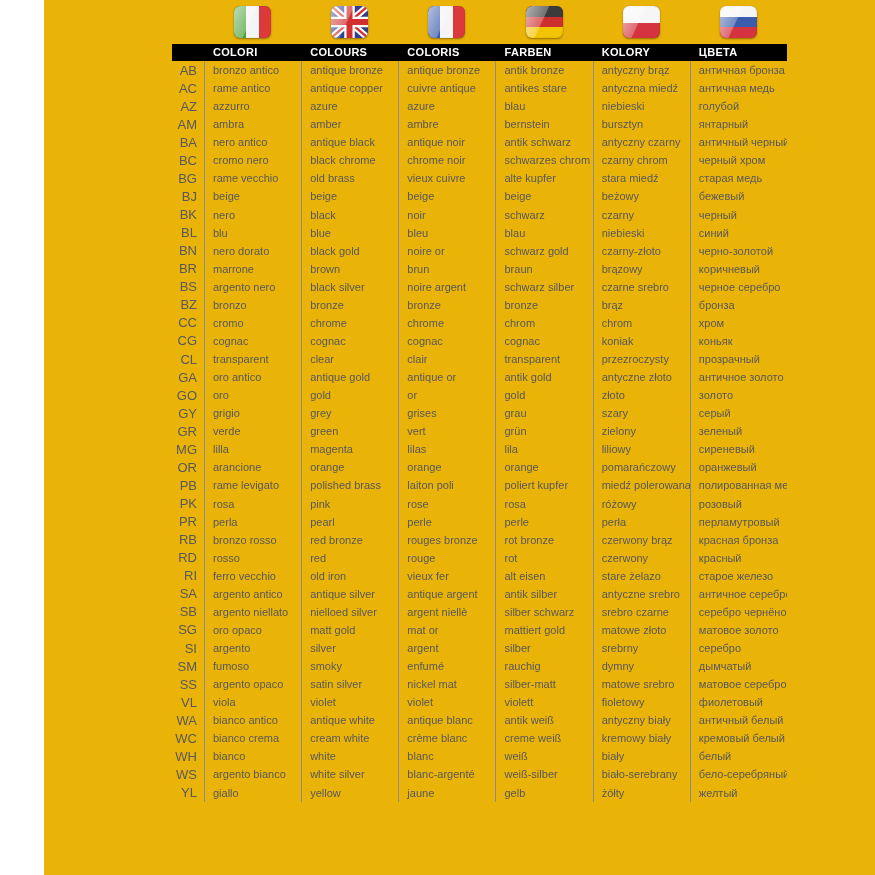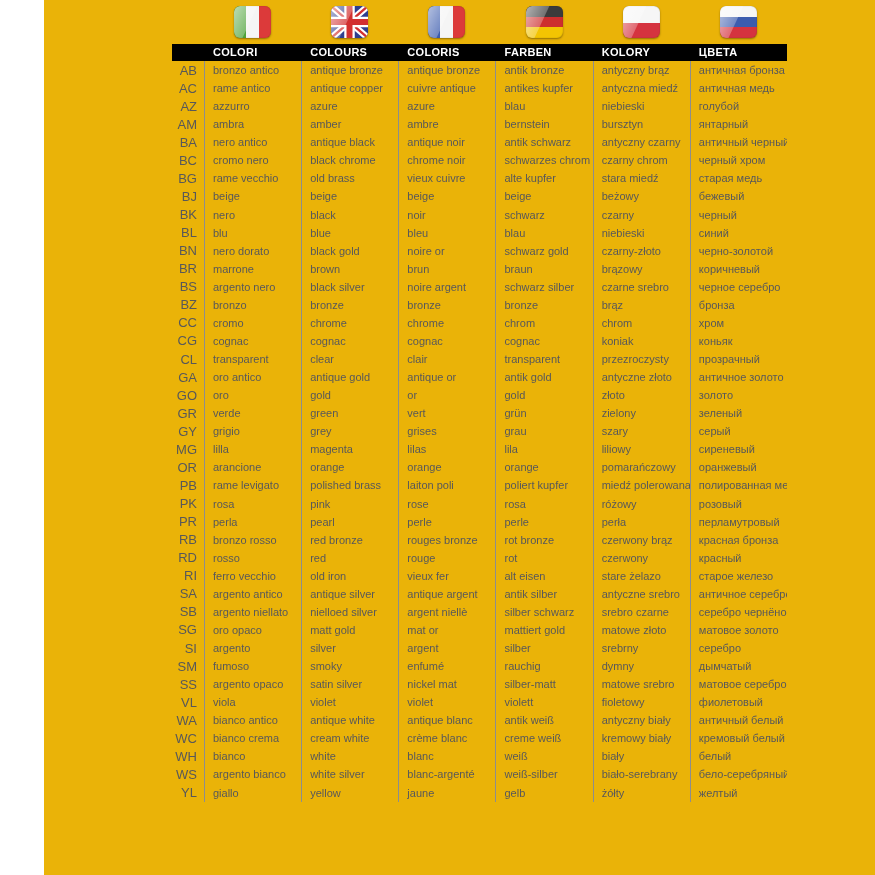--- a/index.html
+++ b/index.html
@@ -99,21 +99,21 @@
           <div class="lang-cell">antique bronze</div>
           <div class="lang-cell">antik bronze</div>
           <div class="lang-cell">antyczny brąz</div>
           <div class="lang-cell">античная бронза</div>
         </div>
         <div class="grid-row row">
           <div class="code-cell">AC</div>
           <div class="lang-cell">rame antico</div>
           <div class="lang-cell">antique copper</div>
           <div class="lang-cell">cuivre antique</div>
-          <div class="lang-cell">antikes kupfer</div>
+          <div class="lang-cell">antikes stare</div>
           <div class="lang-cell">antyczna miedź</div>
           <div class="lang-cell">античная медь</div>
         </div>
         <div class="grid-row row">
           <div class="code-cell">AZ</div>
           <div class="lang-cell">azzurro</div>
           <div class="lang-cell">azure</div>
           <div class="lang-cell">azure</div>
           <div class="lang-cell">blau</div>
           <div class="lang-cell">niebieski</div>
@@ -257,38 +257,38 @@
         <div class="grid-row row">
           <div class="code-cell">GO</div>
           <div class="lang-cell">oro</div>
           <div class="lang-cell">gold</div>
           <div class="lang-cell">or</div>
           <div class="lang-cell">gold</div>
           <div class="lang-cell">złoto</div>
           <div class="lang-cell">золото</div>
         </div>
         <div class="grid-row row">
+          <div class="code-cell">GY</div>
+          <div class="lang-cell">grigio</div>
+          <div class="lang-cell">grey</div>
+          <div class="lang-cell">grises</div>
+          <div class="lang-cell">grau</div>
+          <div class="lang-cell">szary</div>
+          <div class="lang-cell">серый</div>
+        </div>
+        <div class="grid-row row">
           <div class="code-cell">GR</div>
           <div class="lang-cell">verde</div>
           <div class="lang-cell">green</div>
           <div class="lang-cell">vert</div>
           <div class="lang-cell">grün</div>
           <div class="lang-cell">zielony</div>
           <div class="lang-cell">зеленый</div>
         </div>
         <div class="grid-row row">
-          <div class="code-cell">GY</div>
-          <div class="lang-cell">grigio</div>
-          <div class="lang-cell">grey</div>
-          <div class="lang-cell">grises</div>
-          <div class="lang-cell">grau</div>
-          <div class="lang-cell">szary</div>
-          <div class="lang-cell">серый</div>
-        </div>
-        <div class="grid-row row">
           <div class="code-cell">MG</div>
           <div class="lang-cell">lilla</div>
           <div class="lang-cell">magenta</div>
           <div class="lang-cell">lilas</div>
           <div class="lang-cell">lila</div>
           <div class="lang-cell">liliowy</div>
           <div class="lang-cell">сиреневый</div>
         </div>
         <div class="grid-row row">
           <div class="code-cell">OR</div>

